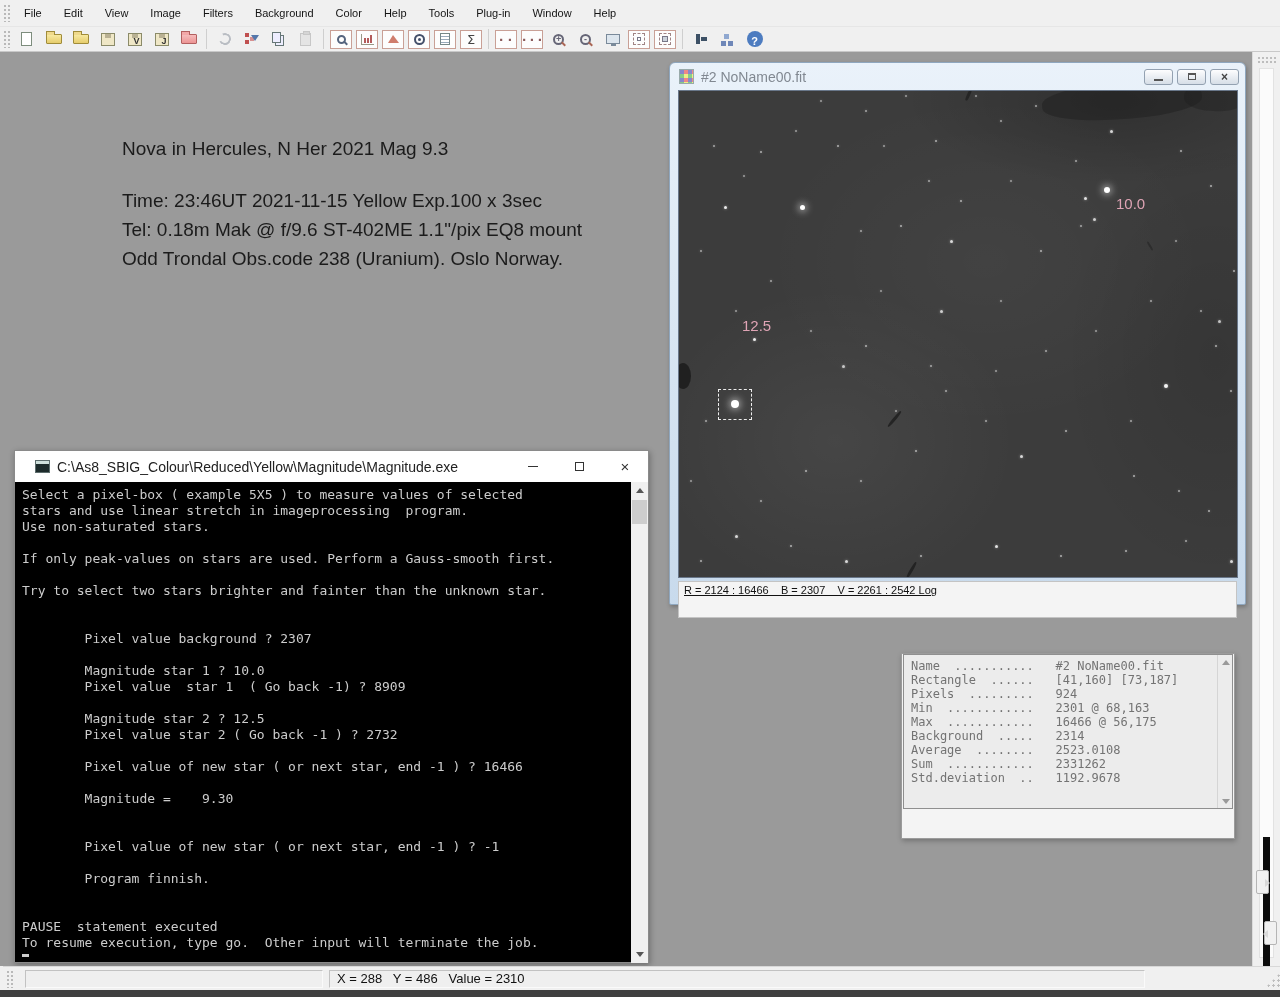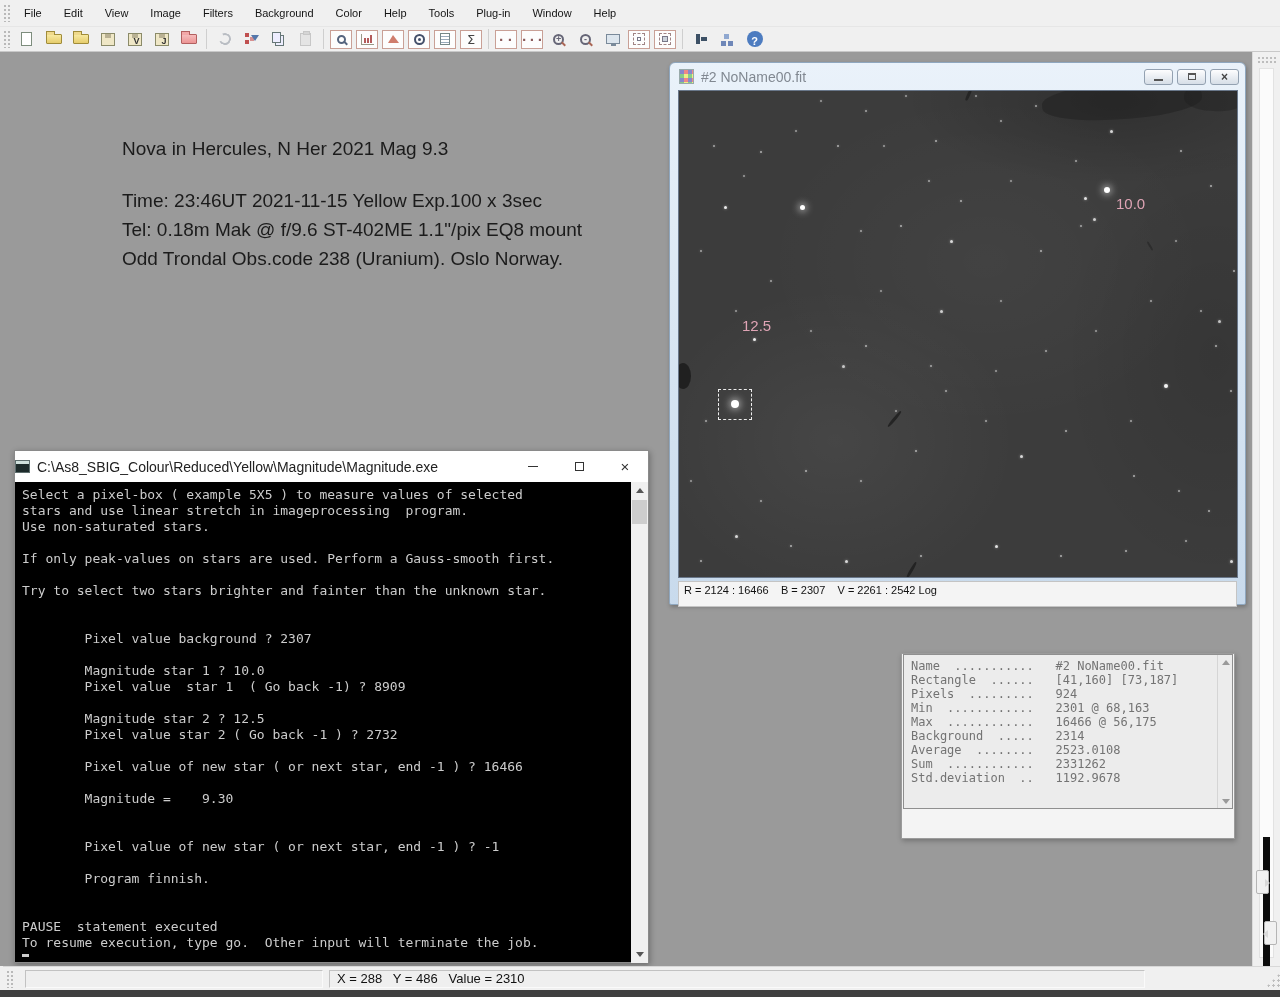--- a/index.html
+++ b/index.html
@@ -141,27 +141,27 @@
         radial-gradient(ellipse 260px 220px at 28% 72%, rgba(255,255,255,0.05), transparent 70%),
         radial-gradient(ellipse 320px 240px at 55% 35%, rgba(255,255,255,0.03), transparent 70%),
         #3c3c3c; }
   .star { position:absolute; background:#fff; border-radius:50%;
           box-shadow:0 0 3px rgba(255,255,255,.55); }
   .star.bright { box-shadow:0 0 7px 2px rgba(255,255,255,.5); }
   .star-label { position:absolute; font-size:15px; color:#dfa4b5; }
   .defect { position:absolute; background:#1d1d1d; }
   .selection-box { position:absolute; border:1px dashed #eee; background:transparent; }
 
-  .img-statusbar { margin:3px 8px 0; height:26px; background:#f4f4f4; border:1px solid #c4c4c4;
-      font-size:11px; color:#111; line-height:17px; padding-left:5px; white-space:pre; }
+  .img-statusbar { margin:3px 8px 0; height:37px; background:#f4f4f4; border:1px solid #c4c4c4;
+      font-size:11px; color:#111; line-height:17px; padding-left:5px; white-space:pre;text-decoration:underline; }
 
   
   .console-window { position:absolute; left:14px; top:398px; width:635px; height:513px;
       background:#000; border:1px solid #8a8a8a; box-shadow:1px 2px 6px rgba(0,0,0,.3); }
-  .console-titlebar { height:31px; background:#fff; display:flex; align-items:center; padding-left:0; }
+  .console-titlebar { height:31px; background:#fff; display:flex; align-items:center; padding-left:20px; }
   .console-icon { width:15px; height:13px; border:1px solid #5d6d6d; margin-right:7px;
       background:linear-gradient(#cfe0dc 0 3px, #1d2b2b 3px); }
   .console-title { flex:1; font-size:14px; color:#222; white-space:nowrap; overflow:hidden; }
   .console-ctrls { display:flex; height:100%; }
   .console-ctrl { width:46px; height:100%; display:flex; align-items:center; justify-content:center; }
   .cc-min { width:10px; height:1px; background:#333; }
   .cc-max { width:9px; height:9px; border:1px solid #333; }
   .cc-close { font-size:15px; color:#333; line-height:15px; }
   .console-body { position:relative; height:481px; }
   .console-pre { position:absolute; left:7px; top:5px; font-family:"DejaVu Sans Mono",monospace;

